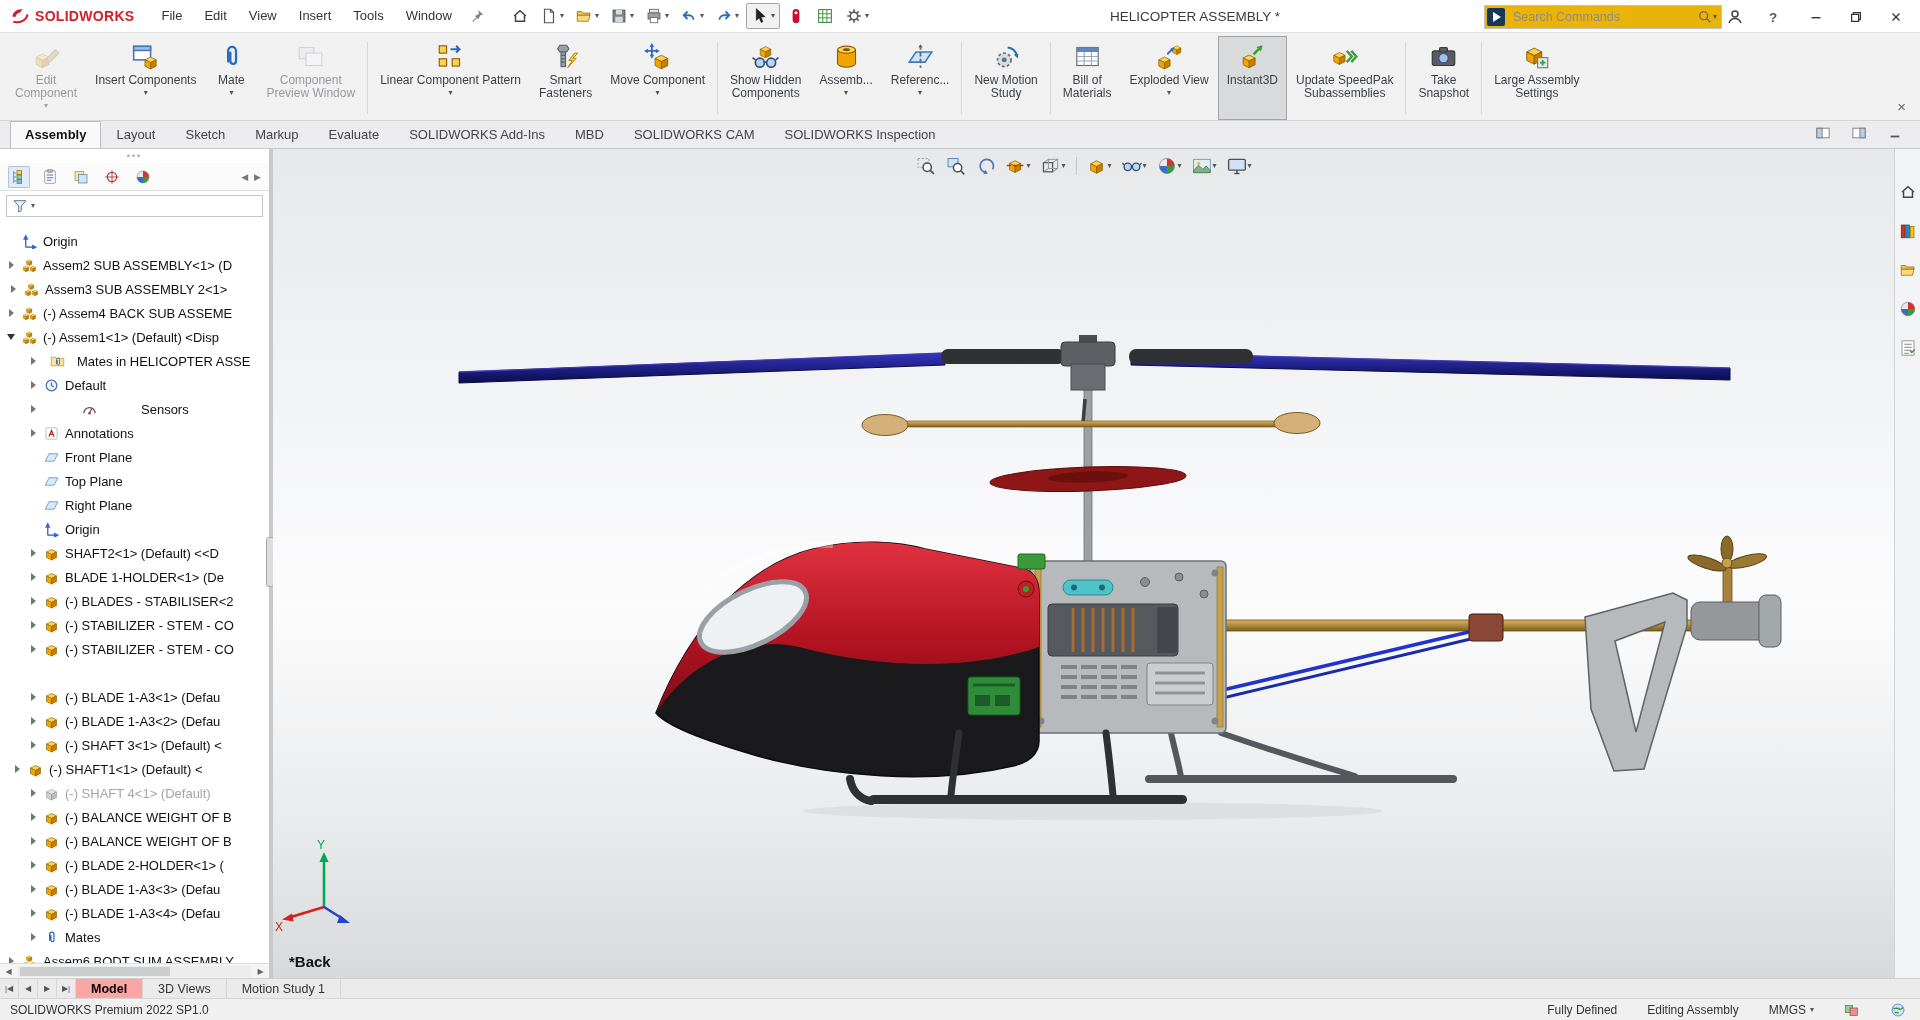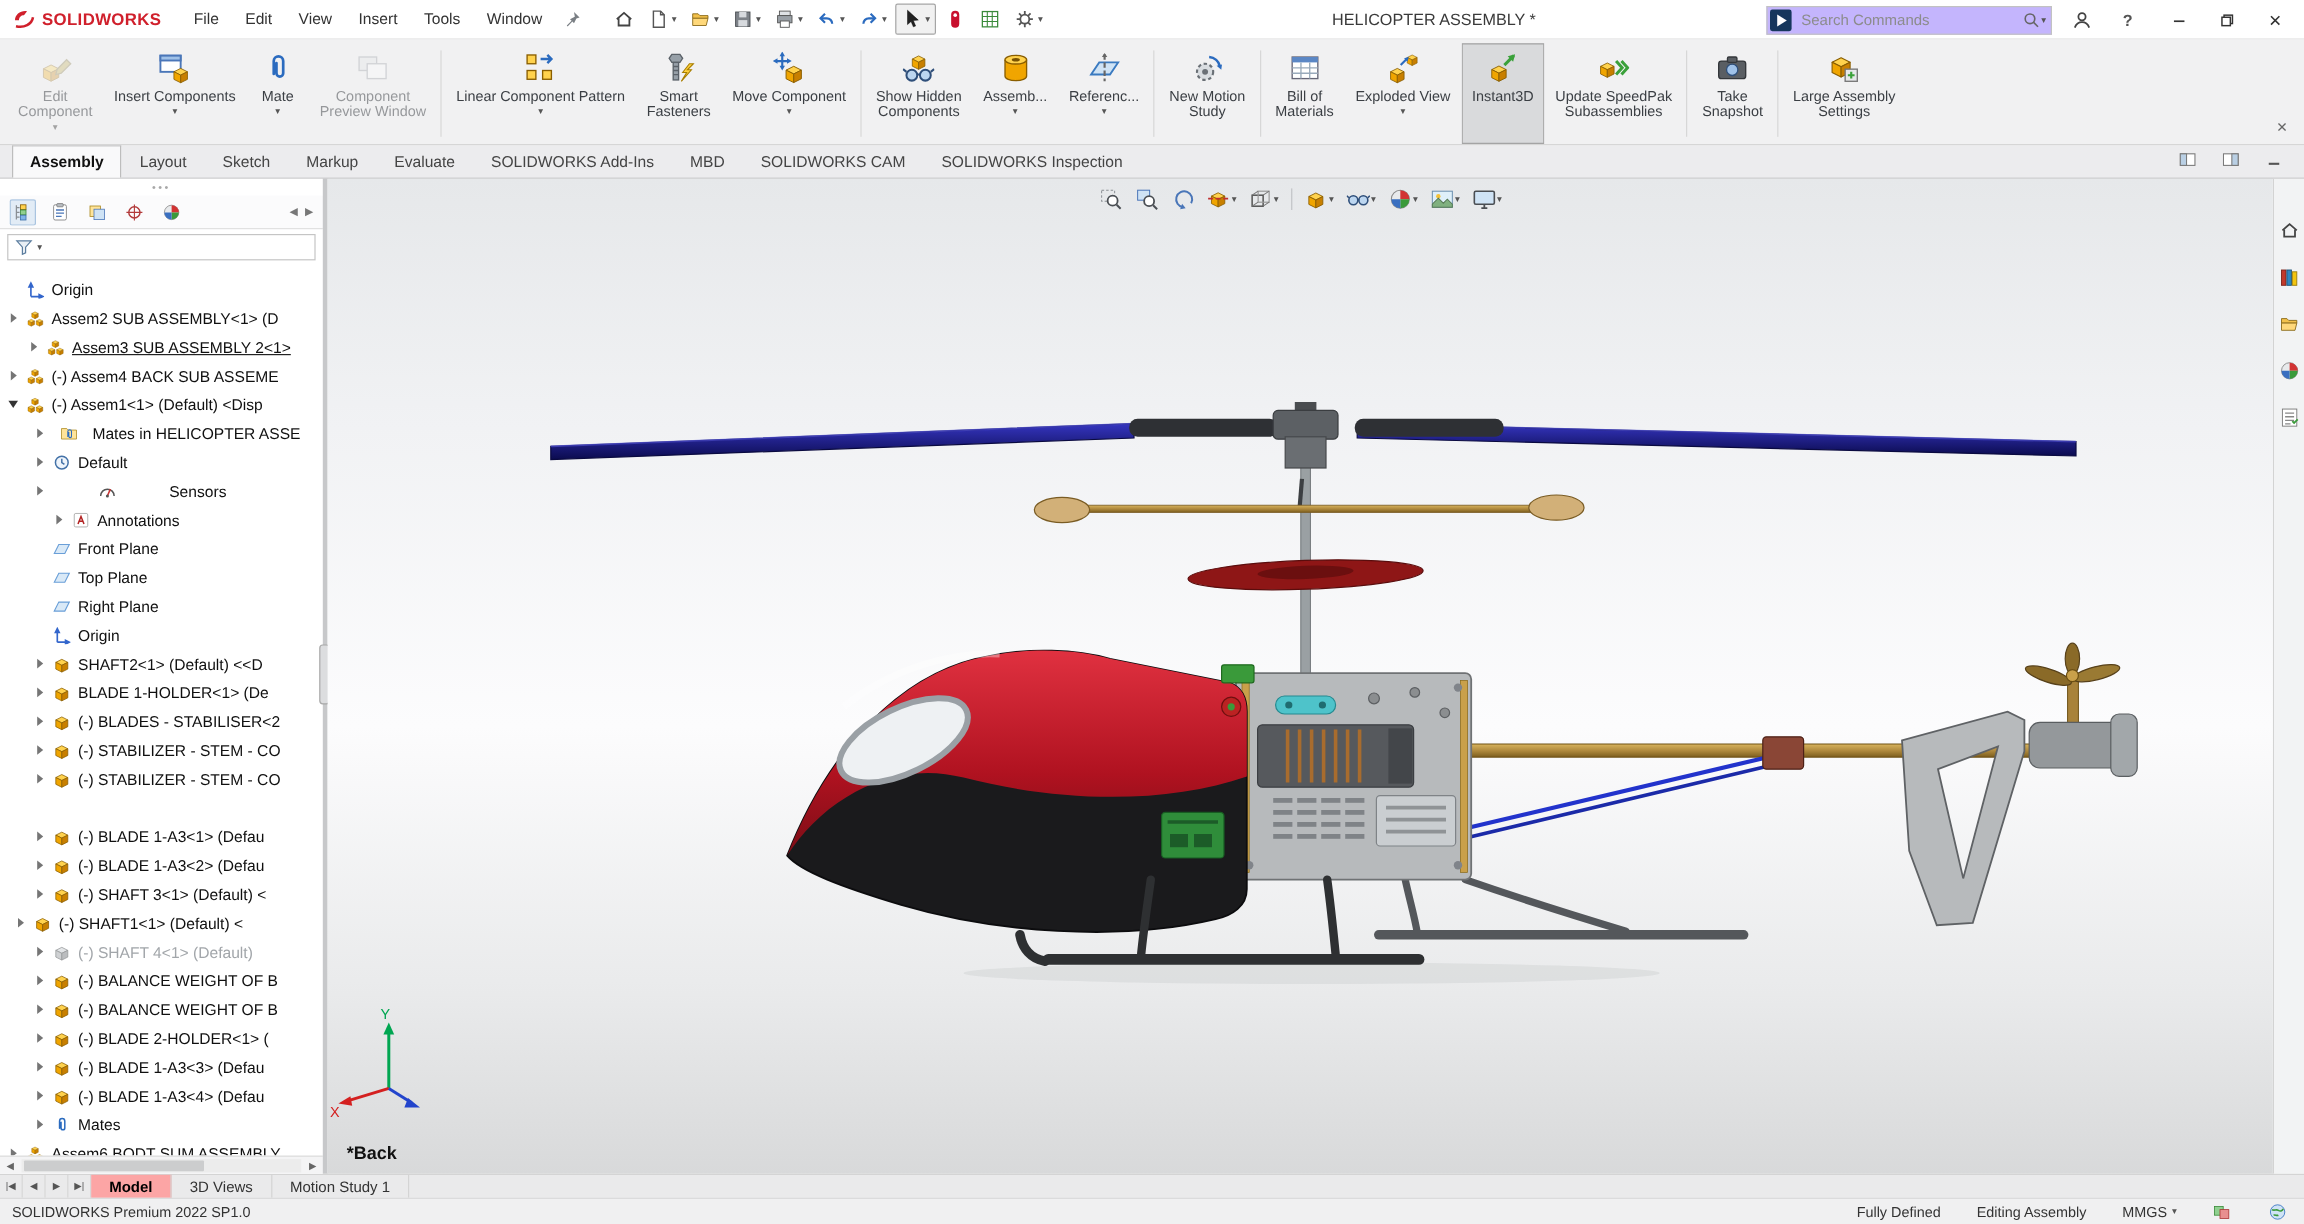--- a/index.html
+++ b/index.html
@@ -17,21 +17,21 @@
 #titlebar{height:33px;display:flex;align-items:center;background:#fff;border-bottom:1px solid #e2e2e2;position:relative;padding-left:10px}
 .logo{display:flex;align-items:center;gap:5px;margin-right:16px}
 .logotext{color:var(--brand-red,#d0202c);font-weight:bold;font-size:14px;letter-spacing:.3px}
 #menubar{display:flex}
 .menu{padding:0 11px;line-height:32px;color:#333;cursor:default}
 #quickbar{display:flex;align-items:center;margin-left:22px;gap:3px}
 .qbtn{display:flex;align-items:center;gap:2px;padding:3px 4px;border-radius:2px}
 .qbtn.boxed{border:1px solid #a5a5a5;background:#f1f1f1}
 .doc-title{position:absolute;left:1010px;width:370px;text-align:center;font-size:13.5px;color:#3a3a3a;top:9px}
 .tb-right{position:absolute;right:4px;top:0;height:33px;display:flex;align-items:center}
-.searchbox{width:238px;height:24px;border:1px solid #c2c2c2;display:flex;align-items:center;background:#c4b5fd;margin-right:12px;padding-right:4px}
+.searchbox{width:238px;height:24px;border:1px solid #c2c2c2;display:flex;align-items:center;background:#eab308;padding-right:4px}
 .searchbox input{border:0;outline:0;flex:1;font-size:12.5px;color:#555;padding:0 6px;min-width:0;background:transparent}
 .searchbox input::placeholder{color:#8c8c8c}
 #accounticons{display:flex;align-items:center;gap:12px;margin-right:10px}
 #winctrls{display:flex}
 .winbtn{width:40px;height:33px;display:flex;align-items:center;justify-content:center}
 
 #ribbon{height:88px;background:#f1f1f2;border-bottom:1px solid #d6d6d6;position:relative;display:flex;align-items:stretch;padding:3px 6px 0}
 .rbtn{display:flex;flex-direction:column;align-items:center;padding:7px 9px 2px;min-width:52px;color:#3b3f44}
 .rlabel{margin-top:4px;font-size:12px;line-height:13px;text-align:center;white-space:nowrap}
 .rbtn .caret{margin-top:2px}
@@ -832,21 +832,21 @@
             </svg>
             <span class="tlabel">Origin</span>
           </div>
           <div class="trow" style="padding-left: 6px;">
             <span class="tarrow col"></span>
             <svg class="ic15">
               <use href="#i-assembly"></use>
             </svg>
             <span class="tlabel">Assem2 SUB ASSEMBLY&lt;1&gt; (D</span>
           </div>
-          <div class="trow" style="padding-left: 23px; text-decoration: underline;">
+          <div class="trow" style="padding-left: 8px;">
             <span class="tarrow col"></span>
             <svg class="ic15">
               <use href="#i-assembly"></use>
             </svg>
             <span class="tlabel">Assem3 SUB ASSEMBLY 2&lt;1&gt;</span>
           </div>
           <div class="trow" style="padding-left: 6px;">
             <span class="tarrow col"></span>
             <svg class="ic15">
               <use href="#i-assembly"></use>
@@ -874,21 +874,21 @@
             </svg>
             <span class="tlabel">Default</span>
           </div>
           <div class="trow" style="padding-left: 28px; gap: 44px;">
             <span class="tarrow col"></span>
             <svg class="ic15">
               <use href="#i-sensors"></use>
             </svg>
             <span class="tlabel">Sensors</span>
           </div>
-          <div class="trow" style="padding-left: 44px; text-align: right;">
+          <div class="trow" style="padding-left: 28px; text-align: right;">
             <span class="tarrow col"></span>
             <svg class="ic15">
               <use href="#i-annotations"></use>
             </svg>
             <span class="tlabel">Annotations</span>
           </div>
           <div class="trow" style="padding-left: 28px;">
             <span class="tarrow"></span>
             <svg class="ic15">
               <use href="#i-plane"></use>

